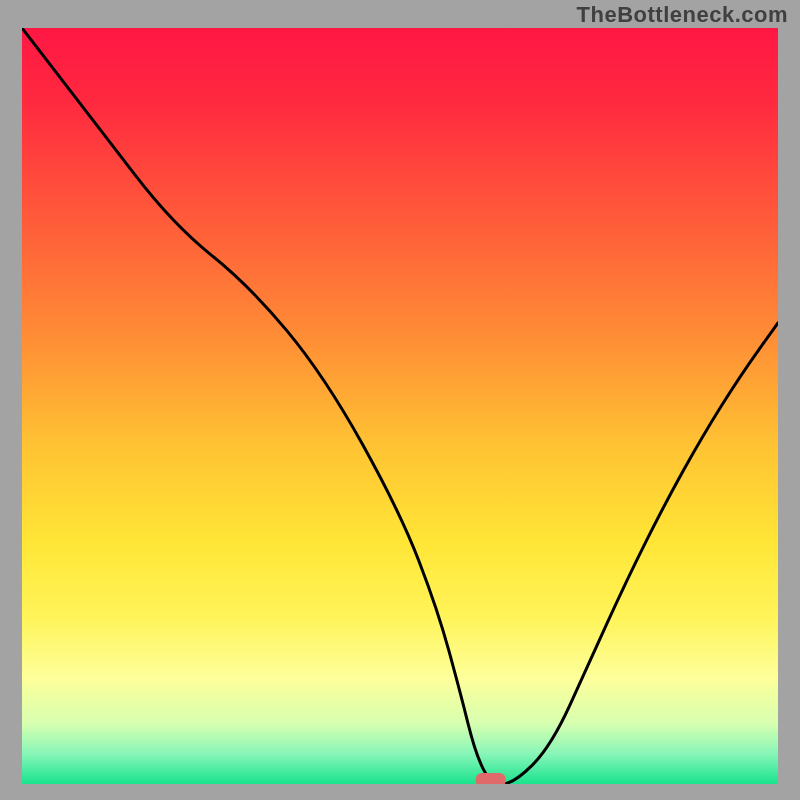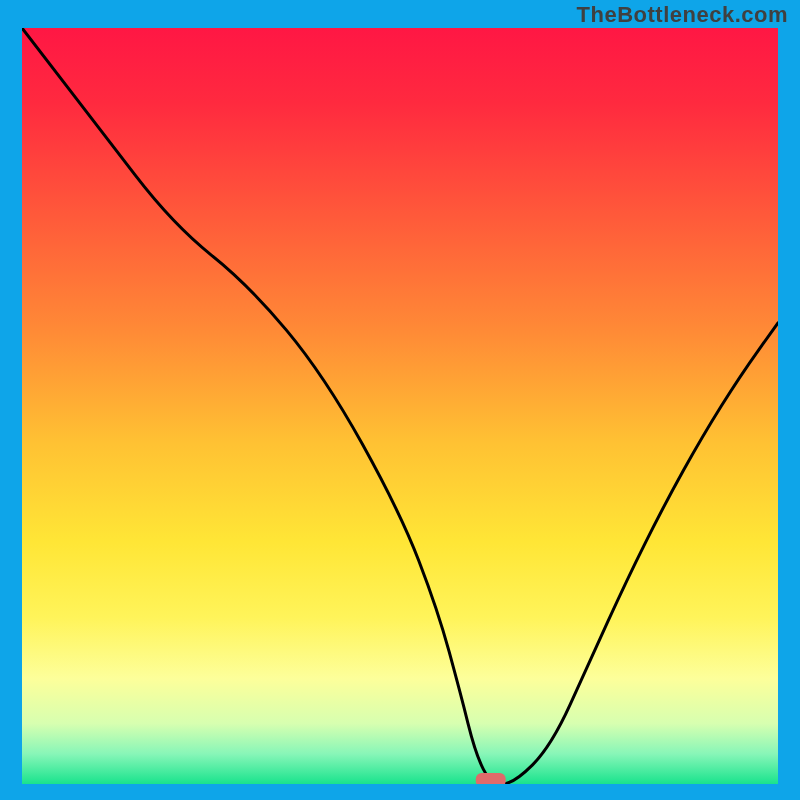--- a/index.html
+++ b/index.html
@@ -8,21 +8,21 @@
     width: 800px;
     height: 800px;
     background: #000;
     overflow: hidden;
     font-family: Arial, Helvetica, sans-serif;
   }
   .frame {
     position: relative;
     width: 800px;
     height: 800px;
-    background: #0ea5e9;
+    background: #a3a3a3;
   }
   .watermark {
     position: absolute;
     top: 2px;
     right: 12px;
     color: #404040;
     font-size: 22px;
     font-weight: bold;
     letter-spacing: 0.5px;
     z-index: 50;

